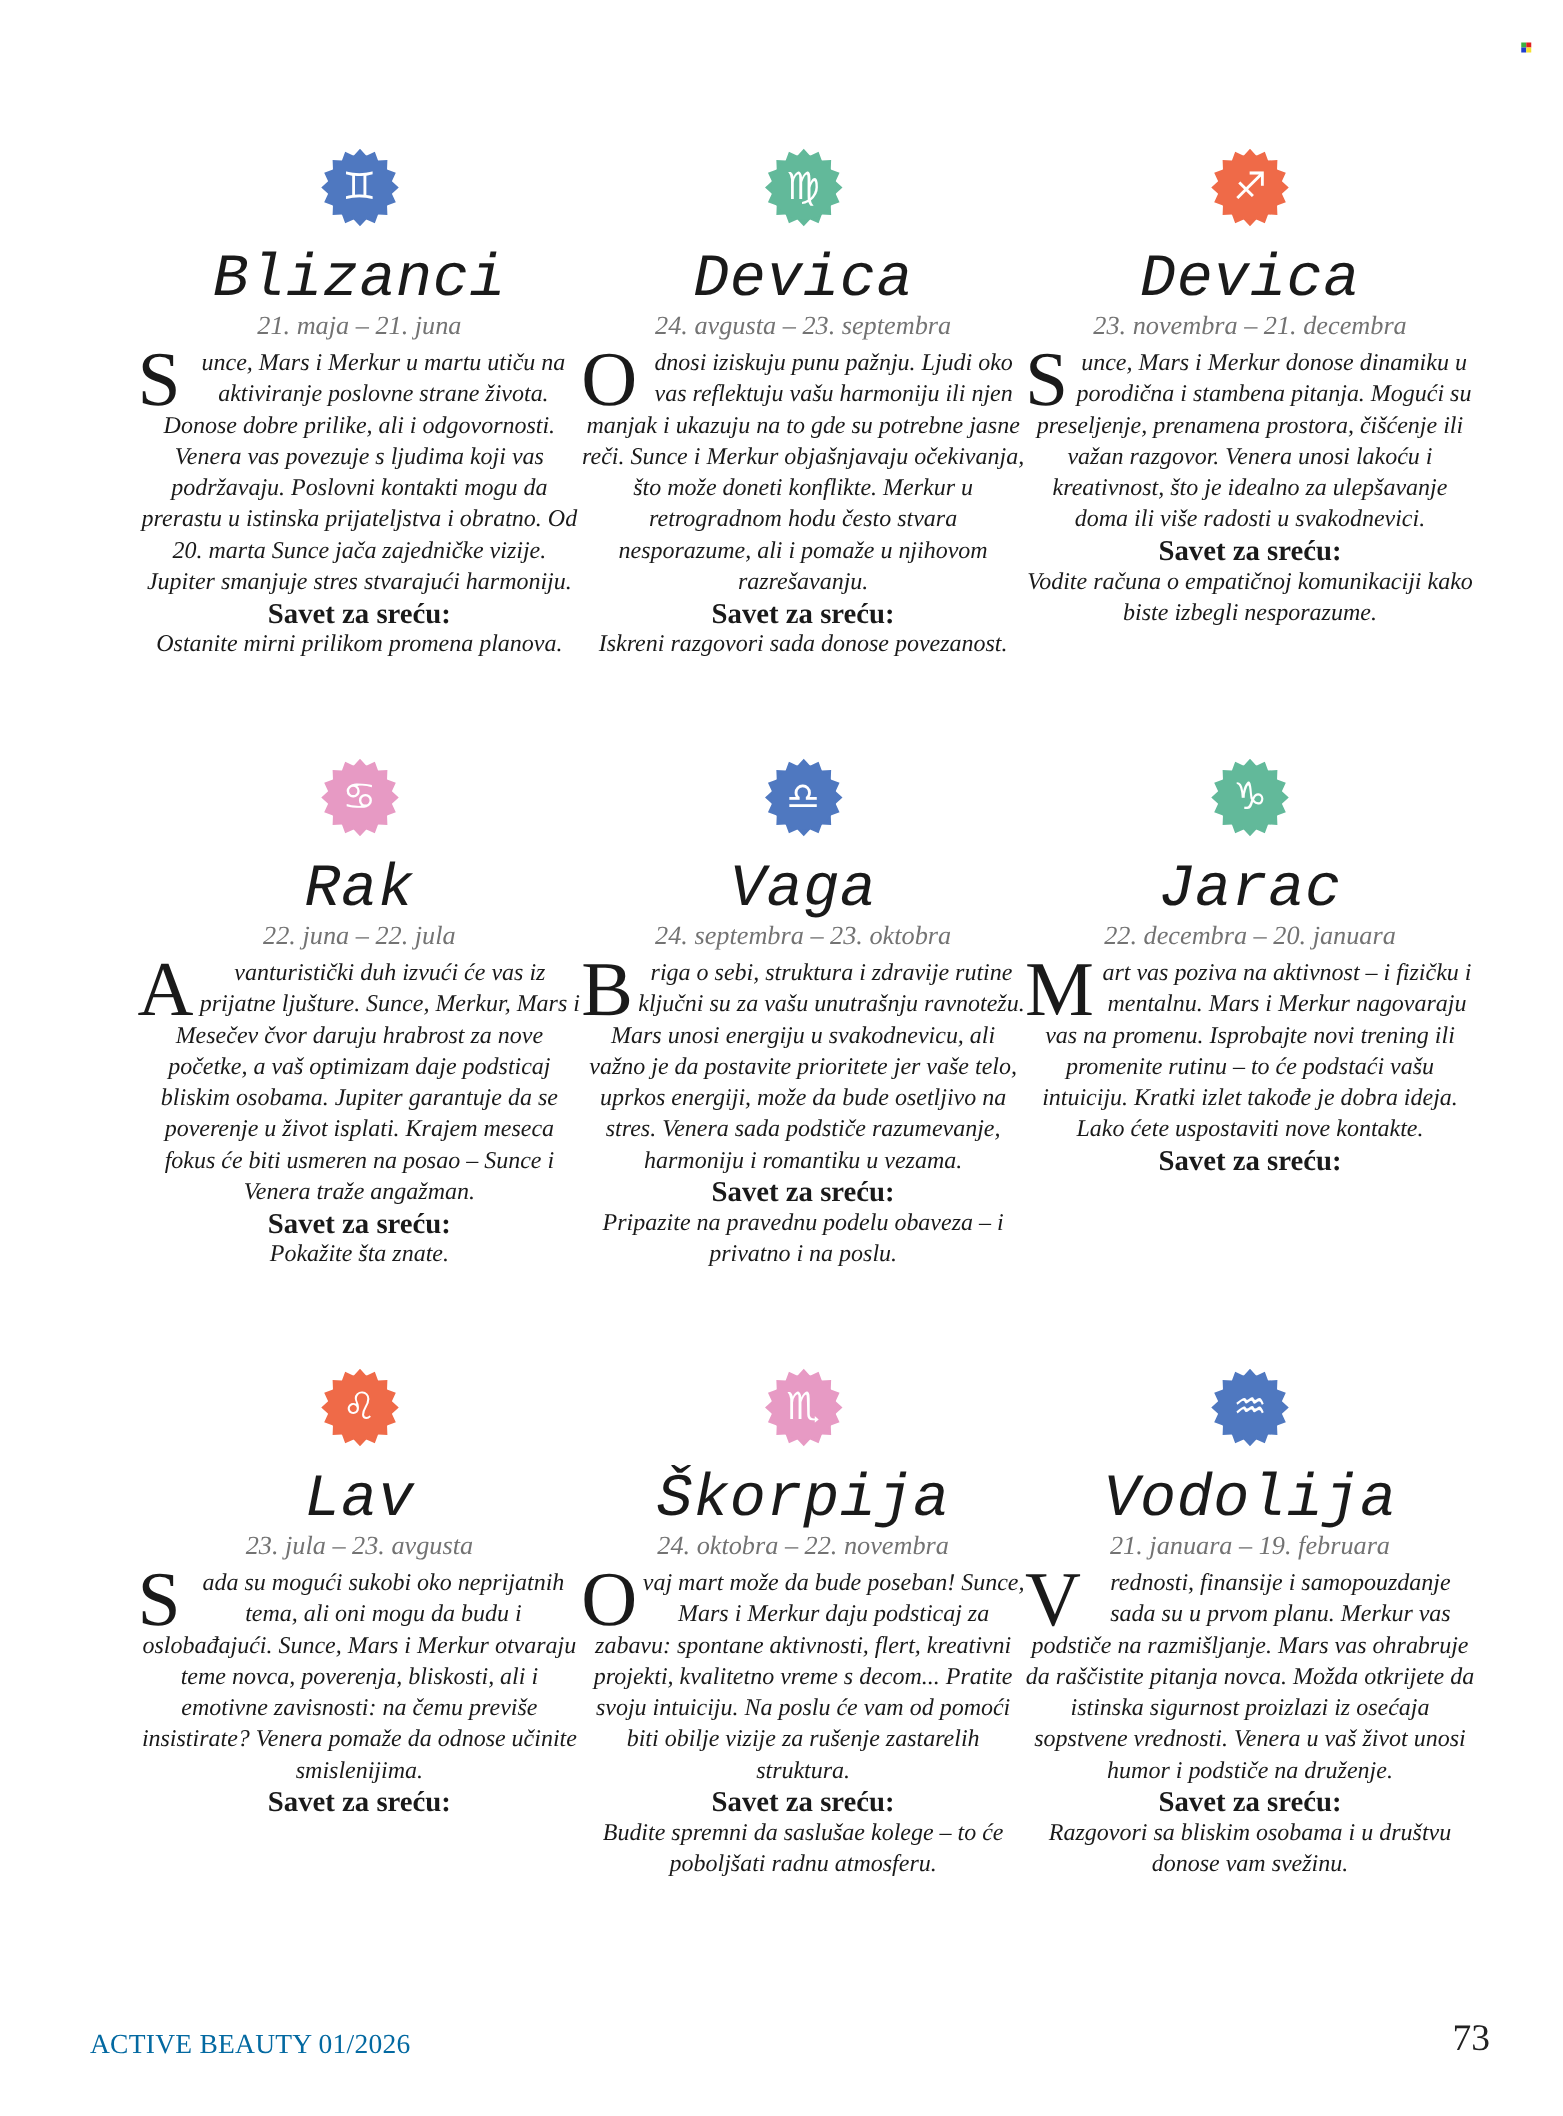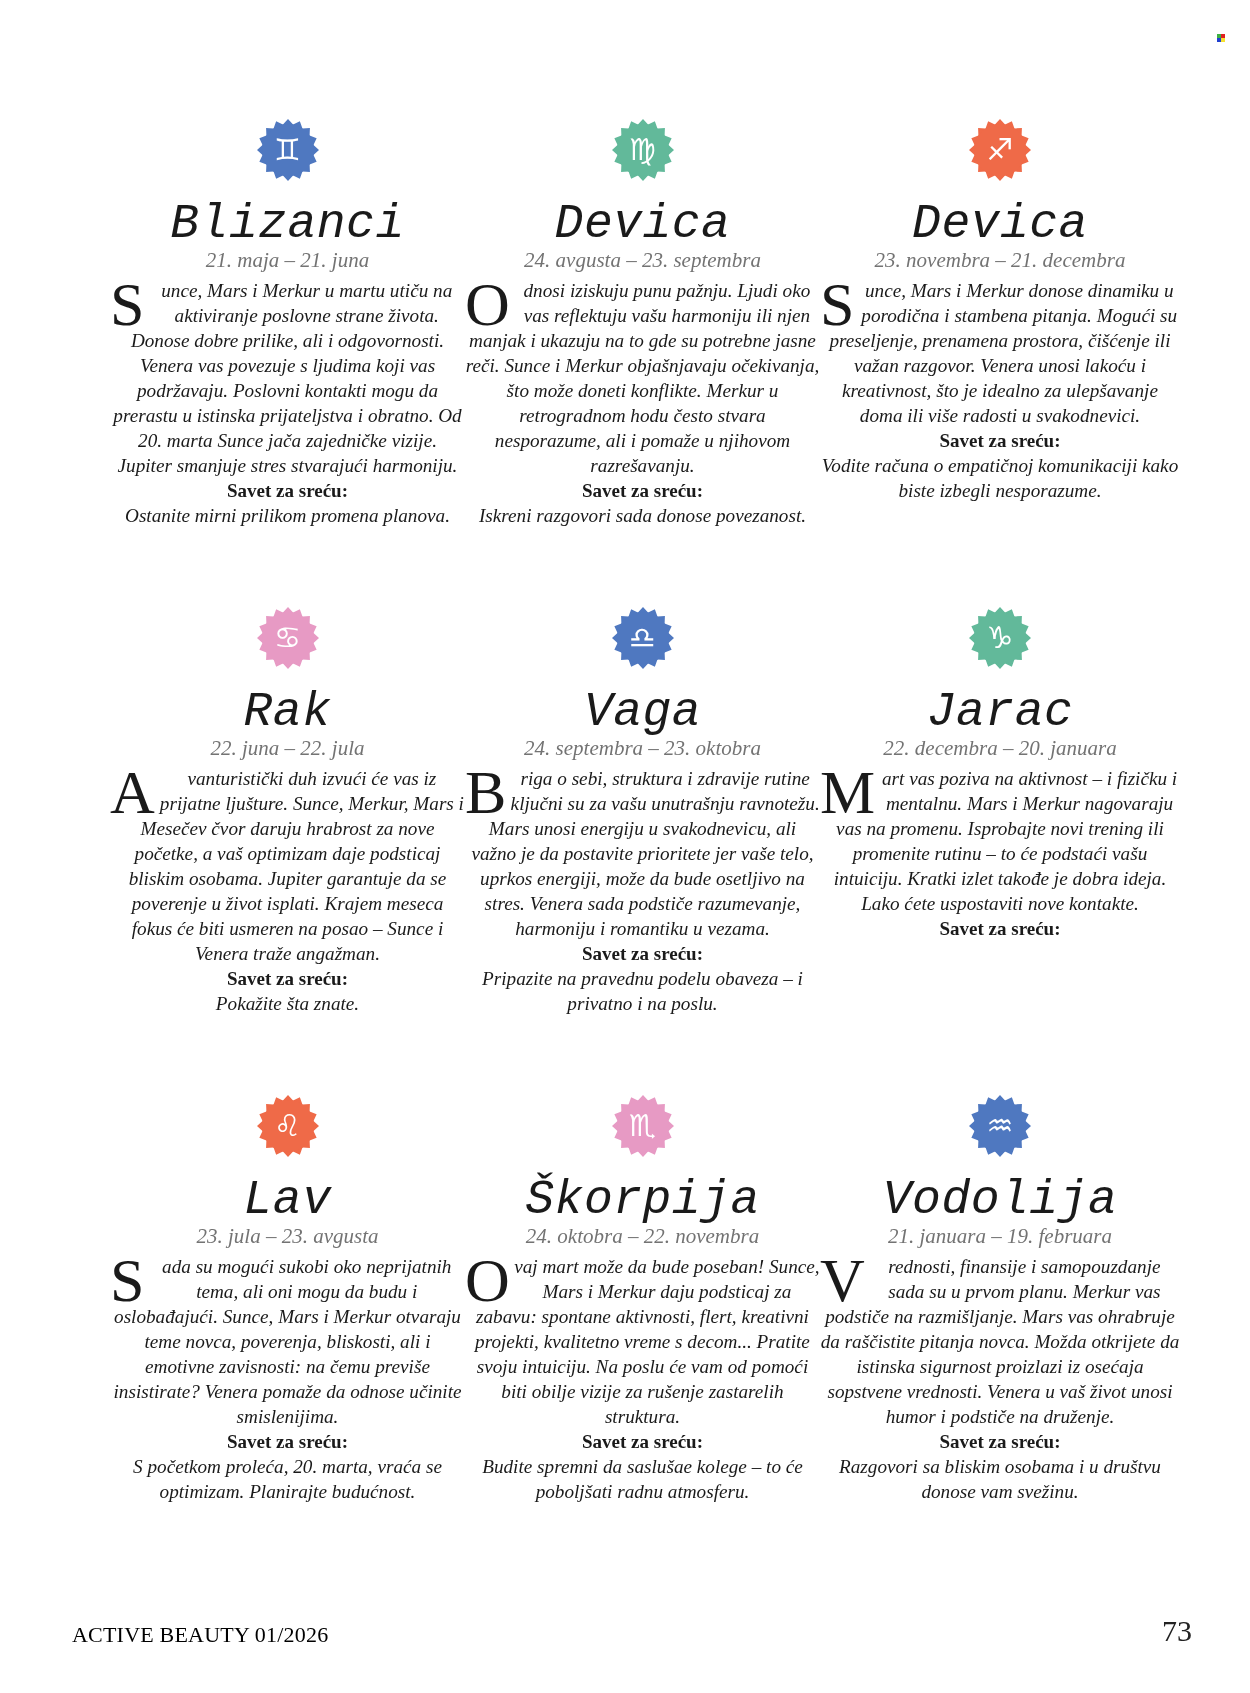--- a/index.html
+++ b/index.html
@@ -34,29 +34,29 @@
     font-family: "Liberation Serif", serif; font-style: italic;
     font-size: 19.2px; line-height: 25px; margin-top: 6px; text-align: center;
     width: 100%;
   }
   .dropcap {
     float: left; font-style: normal; font-size: 62px; line-height: 46px;
     margin: 3px 4px 0 0; font-family: "Liberation Serif", serif;
   }
   .advice-label {
     font-family: "Liberation Serif", serif; font-weight: bold; font-style: normal;
-    font-size: 19px; line-height: 25px;
+    font-size: 23px; line-height: 25px;
   }
   .advice-text {
     font-family: "Liberation Serif", serif; font-style: italic;
     font-size: 19.2px; line-height: 25px;
   }
   .footer-left {
     position: absolute; left: 72px; top: 1622px;
-    font-family: "Liberation Serif", serif; font-size: 22px; color: #000000; letter-spacing: 0.2px;
+    font-family: "Liberation Serif", serif; font-size: 22px; color: #0369a1; letter-spacing: 0.2px;
   }
   .footer-right {
     position: absolute; left: 1122px; top: 1614px;
     font-family: "Liberation Serif", serif; font-size: 30px; color: #222; margin-left: 40px;
   }
 </style>
 </head>
 <body>
 
 <div class="corner-mark">
@@ -169,21 +169,20 @@
           <circle cx="32" cy="32" r="26" fill="#ef6a48"></circle>
         </svg>
         <div style="position: relative; top: -64px; height: 0px; line-height: 64px; font-size: 30px; color: rgb(255, 255, 255); font-family: &quot;DejaVu Sans&quot;, sans-serif; font-weight: bold;">♌</div>
       </div>
     <div class="sign-name">Lav</div>
     <div class="sign-dates">23. jula – 23. avgusta</div>
     <div class="sign-body">
       <span class="dropcap">S</span><span class="sign-text">ada su mogući sukobi oko neprijatnih tema, ali oni mogu da budu i oslobađajući. Sunce, Mars i Merkur otvaraju teme novca, poverenja, bliskosti, ali i emotivne zavisnosti: na čemu previše insistirate? Venera pomaže da odnose učinite smislenijima.</span>
     </div>
     <div class="advice-label">Savet za sreću:</div>
-    <div class="advice-text">S početkom proleća, 20. marta, vraća se optimizam. Planirajte budućnost.</div>
   </div>
     <div class="sign">
     <div class="badge">
         <svg viewBox="0 0 64 64">
           <path d="M32.00,1.00L37.07,6.50L43.86,3.36L46.44,10.38L53.92,10.08L53.62,17.56L60.64,20.14L57.50,26.93L63.00,32.00L57.50,37.07L60.64,43.86L53.62,46.44L53.92,53.92L46.44,53.62L43.86,60.64L37.07,57.50L32.00,63.00L26.93,57.50L20.14,60.64L17.56,53.62L10.08,53.92L10.38,46.44L3.36,43.86L6.50,37.07L1.00,32.00L6.50,26.93L3.36,20.14L10.38,17.56L10.08,10.08L17.56,10.38L20.14,3.36L26.93,6.50Z" fill="#e79ac4"></path>
           <circle cx="32" cy="32" r="26" fill="#e79ac4"></circle>
         </svg>
         <div style="position: relative; top: -64px; height: 0px; line-height: 64px; font-size: 30px; color: rgb(255, 255, 255); font-family: &quot;DejaVu Sans&quot;, sans-serif; font-weight: bold;">♏</div>
       </div>
     <div class="sign-name">Škorpija</div>

